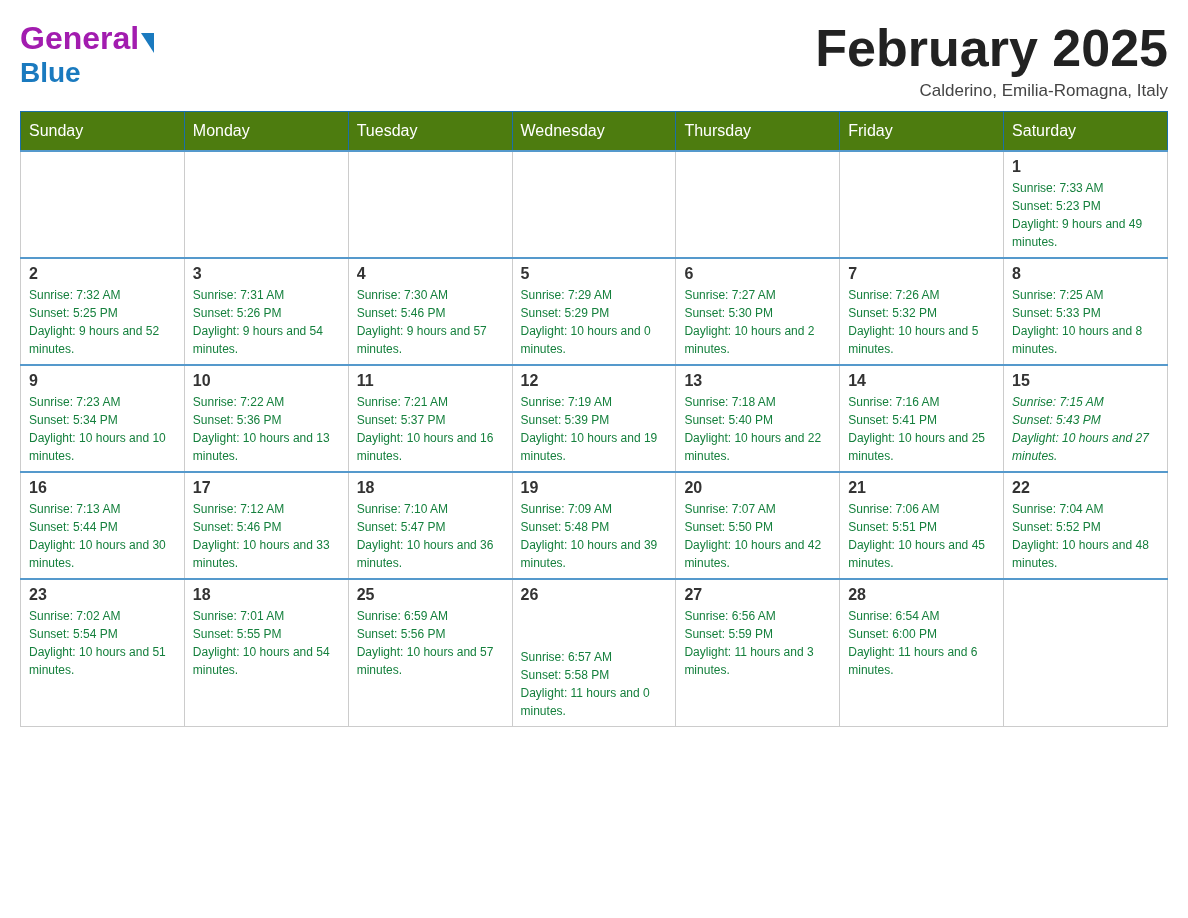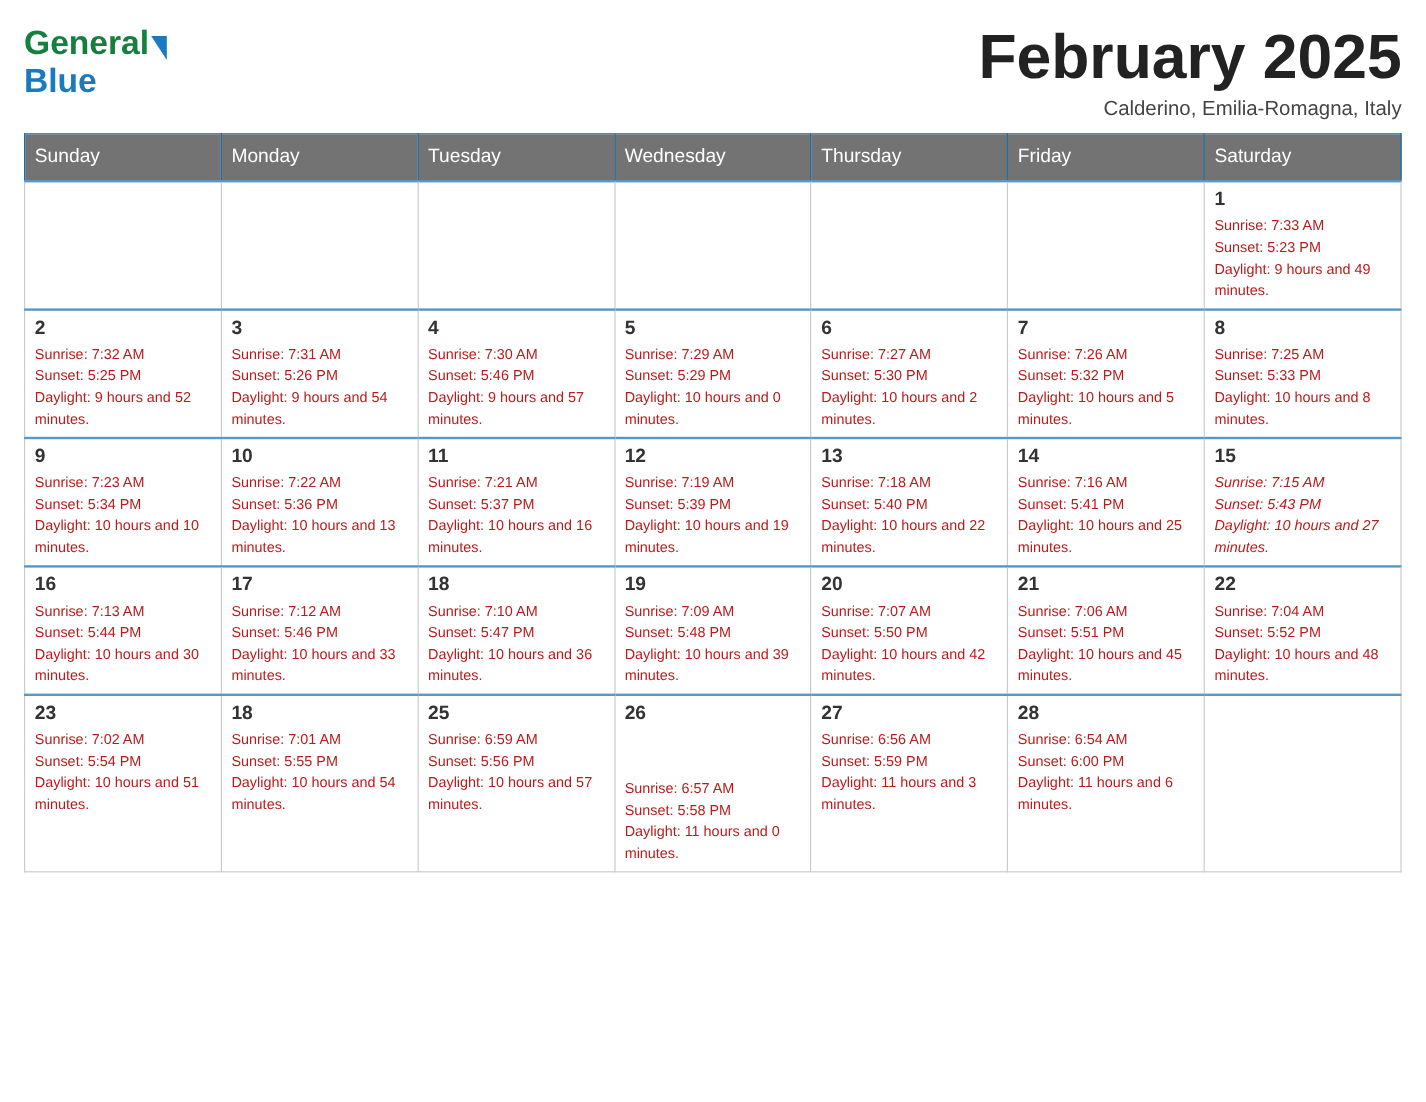--- a/index.html
+++ b/index.html
@@ -35,21 +35,21 @@
       font-size: 17px;
       color: #444;
       margin-top: 4px;
     }
     .calendar {
       width: 100%;
       border-collapse: collapse;
       margin-top: 10px;
     }
     .calendar th {
-      background-color: #737373;
+      background-color: #4d7c0f;
       color: #fff;
       font-size: 16px;
       font-weight: normal;
       padding: 10px 8px;
       text-align: left;
       border: 1px solid #1a6fa8;
     }
     .calendar td {
       vertical-align: top;
       padding: 6px 8px;
@@ -65,32 +65,32 @@
     }
     .calendar td .day-num {
       font-size: 16px;
       font-weight: bold;
       display: block;
       margin-bottom: 3px;
     }
     .calendar td .day-info {
       font-size: 12px;
       line-height: 1.5;
-      color: #b91c1c;
+      color: #15803d;
     }
     .empty-cell {
       background: #f9f9f9;
     }
     .logo-row {
       display: flex;
       align-items: center;
     }
     .logo-general {
-      color: #15803d;
-      font-size: 28px;
+      color: #a21caf;
+      font-size: 32px;
       font-weight: bold;
     }
     .logo-blue {
       color: #1a7abf;
       font-size: 28px;
       font-weight: bold;
     }
   </style>
 </head>
 <body>

